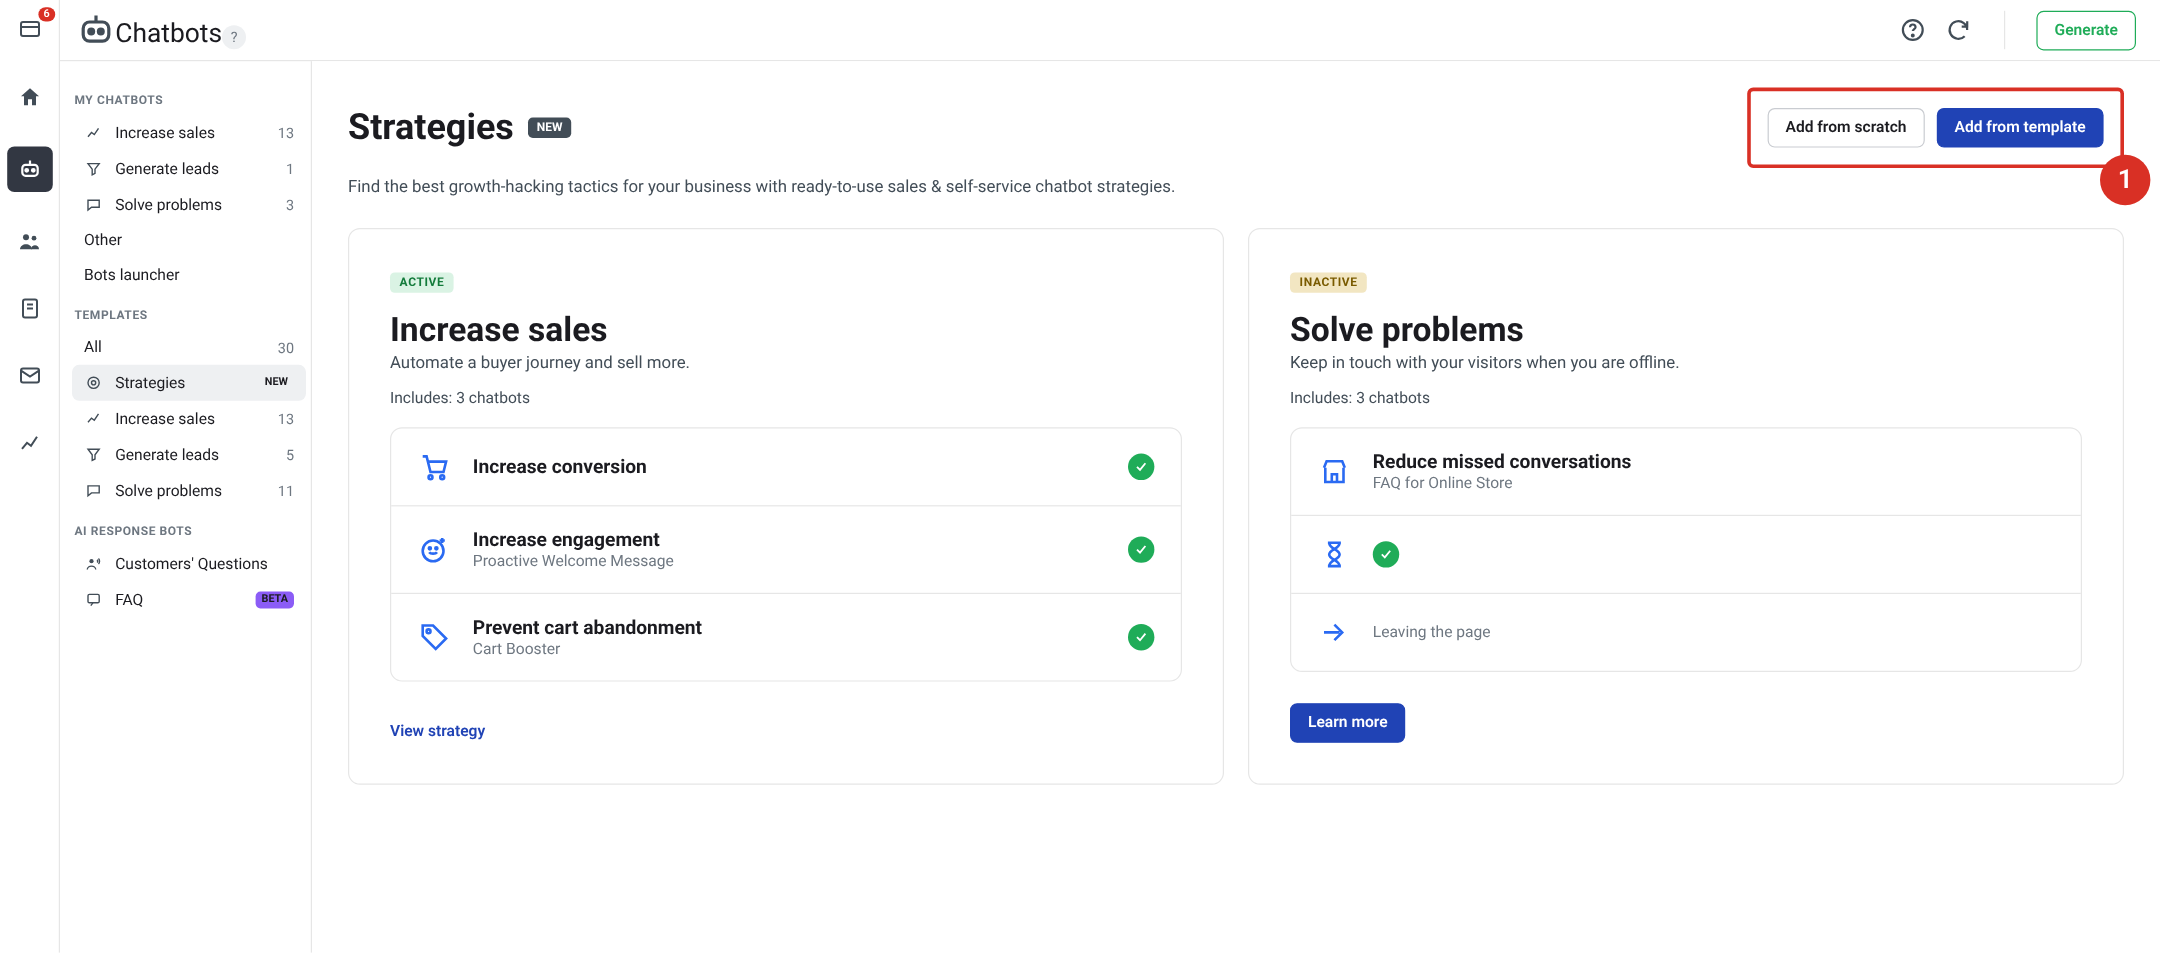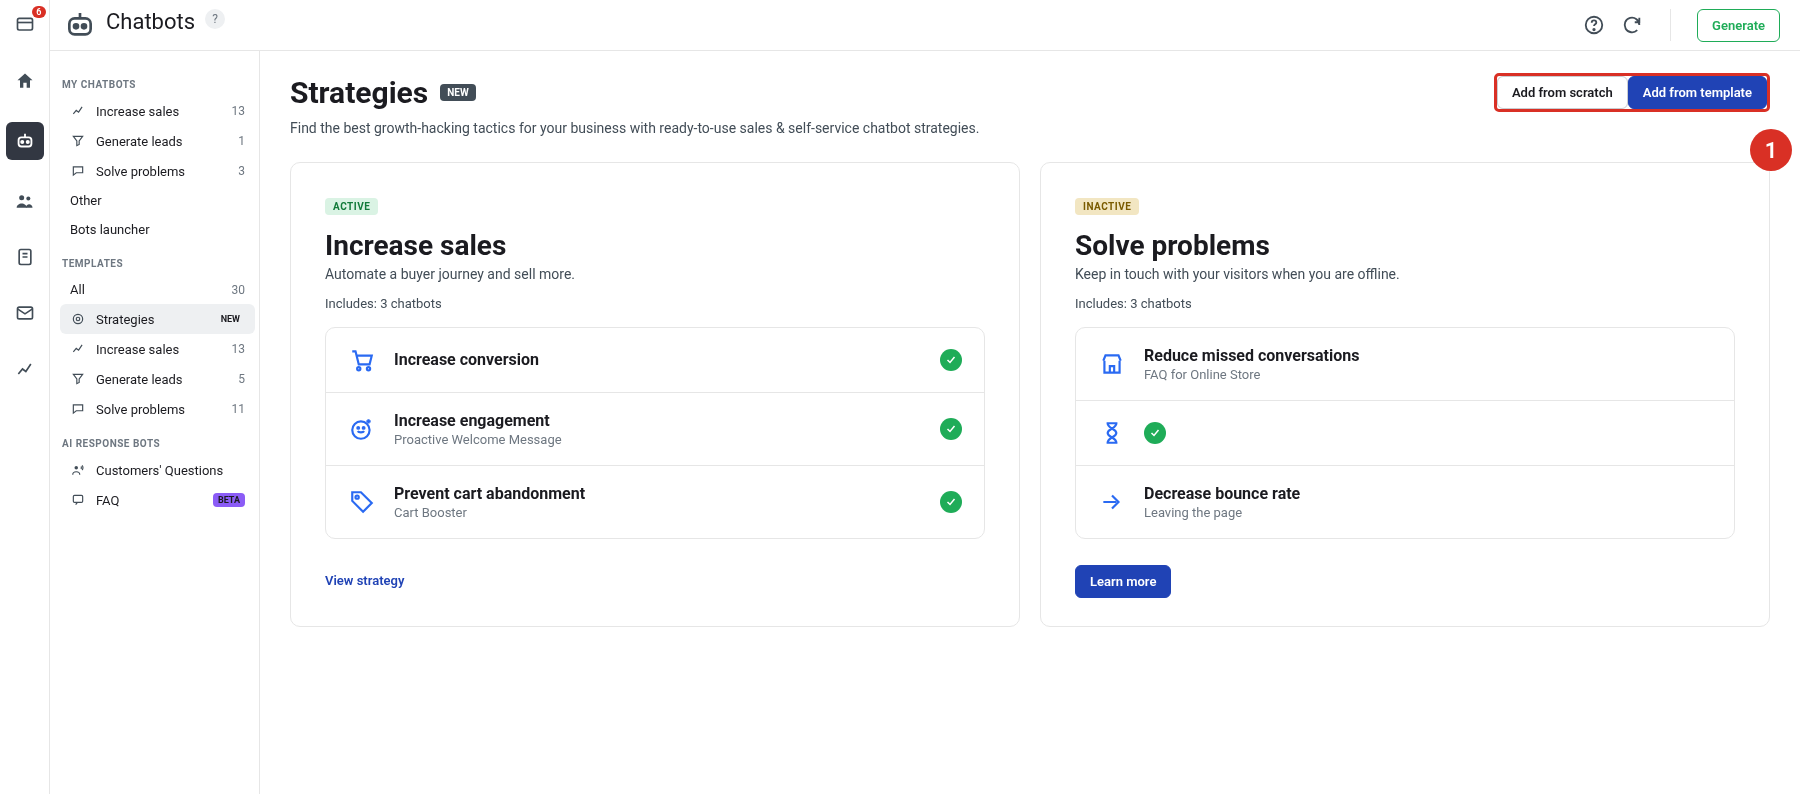--- a/index.html
+++ b/index.html
@@ -15,36 +15,36 @@
 .side{width:210px;border-right:1px solid #e6e6e6;padding:14px 4px 0 10px;overflow-y:auto}
 .side h4{font-size:10px;letter-spacing:.5px;color:#6e7781;font-weight:700;margin:14px 0 6px 2px;text-transform:uppercase}
 .side .side-row{display:flex;align-items:center;gap:10px;padding:7px 10px;border-radius:6px;font-size:13px;color:#1b1b20;cursor:pointer;justify-content:space-between}
 .side .side-row.active{background:#eef0f2}
 .side .side-row .lbl{display:flex;align-items:center;gap:10px}
 .side .side-row .icon{width:16px;height:16px;color:#424d57;display:flex;align-items:center;justify-content:center}
 .side .cnt{font-size:12px;color:#6e7781}
 .pill{font-size:9px;font-weight:700;background:#eef0f2;border-radius:4px;padding:2px 5px;color:#1b1b20}
 .pill.beta{background:#8b5cf6}
 .topbar{height:51px;border-bottom:1px solid #e6e6e6;display:flex;align-items:center;padding:0 20px 0 14px;gap:14px}
-.topbar .title-wrap{display:flex;align-items:flex-start;gap:10px}
+.topbar .title-wrap{display:flex;align-items:flex-end;}
 .topbar .title{font-size:22px;font-weight:400}
 .topbar .help{width:20px;height:20px;border-radius:50%;background:#eef0f2;color:#6e7781;font-size:12px;display:flex;align-items:center;justify-content:center;cursor:pointer}
 .topbar .spacer{flex:1}
 .topbar .icon-btn{width:24px;height:24px;color:#424d57;display:flex;align-items:center;justify-content:center;cursor:pointer}
 .topbar .divider{width:1px;height:32px;background:#e6e6e6;margin:0 12px}
 .btn{border:1px solid #c9ccd1;background:#fff;border-radius:6px;padding:8px 14px;font-size:13px;font-weight:600;color:#1b1b20;cursor:pointer}
 .btn.primary{background:#2043b5;border-color:#2043b5;color:#fff}
 .btn.link{border:none;background:none;color:#2043b5;padding:8px 0}
 
 .content{flex:1;padding:22px 30px;overflow:auto;background:#fff;position:relative}
 .page-header{display:flex;align-items:center;justify-content:space-between;gap:20px;margin-bottom:8px}
 .page-header .left{display:flex;align-items:center;gap:12px}
 .page-title{font-size:30px;font-weight:700}
 .pill.new{background:#424d57;color:#fff;font-size:10px;padding:3px 7px}
-.highlight-box{border:3px solid #d93025;border-radius:5px;padding:0;display:flex;}
+.highlight-box{border:3px solid #d93025;border-radius:5px;padding:14px;display:flex;gap:10px}
 .subtext{color:#424d57;font-size:14px;margin-bottom:26px}
 
 .cards{display:flex;gap:20px}
 .card{flex:1;border:1px solid #e6e6e6;border-radius:10px;padding:32px 34px 28px 34px;background:#fff}
 .status-pill{display:inline-block;font-size:10px;font-weight:700;letter-spacing:.5px;border-radius:4px;padding:3px 8px;margin-bottom:14px}
 .status-pill.active{background:#daf3e4;color:#137b3b}
 .status-pill.inactive{background:#f2e6c2;color:#7a5b00}
 .card h2{font-size:28px;font-weight:700;margin-bottom:4px}
 .card .desc{font-size:14px;color:#424d57;margin-bottom:14px}
 .card .includes{font-size:13px;color:#424d57;margin-bottom:16px}
@@ -399,21 +399,20 @@
                     </svg>
                   </span>
               </div>
               <div class="item">
                 <span class="iicon">
                     <svg width="26" height="26" viewBox="0 0 24 24" fill="none" stroke="#2a6af2" stroke-width="2">
                       <path d="M4 12h12M12 6l6 6-6 6"></path>
                     </svg>
                   </span>
                 <div class="txt">
-                    <div class="ttl">Decrease bounce rate</div>
                     <div class="sub">Leaving the page</div>
                   </div>
               </div>
             </div>
             <button class="btn primary">Learn more</button>
           </div>
         </div>
       </div>
     </div>
   </div>

